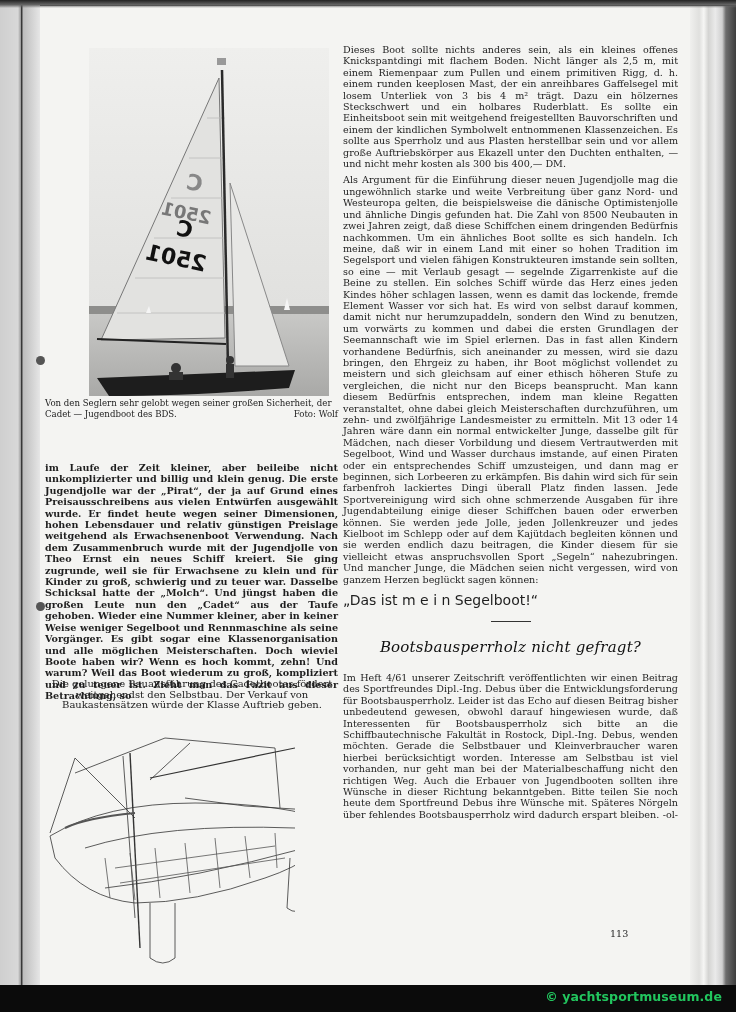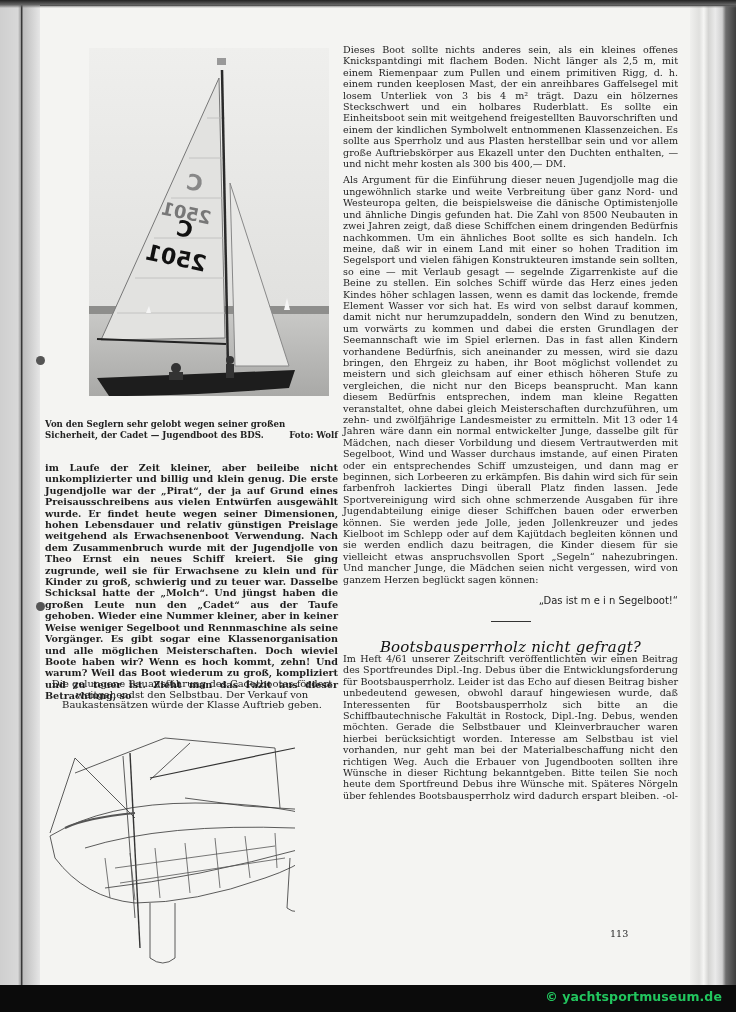--- a/index.html
+++ b/index.html
@@ -12,28 +12,28 @@
   .top-shadow { position:absolute; left:0; top:0; width:736px; height:8px; background:linear-gradient(#222,#666 60%,transparent); }
   .bottom-bar { position:absolute; left:0; top:985px; width:736px; height:27px; background:#0b0b0b; }
   .watermark { position:absolute; right:14px; top:989px; color:#22c55e; font-family:"DejaVu Sans",sans-serif; font-weight:bold; font-size:12.5px; letter-spacing:0.1px; }
 
   .col { position:absolute; font-size:9.6px; line-height:11.4px; color:#1e1e1e; text-align:justify; }
   .col p { margin:0 0 5px 0; }
   .left-col { left:45px; width:293px; }
   .right-col { left:343px; width:335px; }
 
   .photo { position:absolute; left:89px; top:48px; width:240px; height:348px; background:#e9e9e7; overflow:hidden; }
-  .caption1 { position:absolute; left:45px; top:419px; width:293px; font-size:8.6px; line-height:10.5px; color:#222;font-weight:bold; }
+  .caption1 { position:absolute; left:45px; top:398px; width:293px; font-size:8.6px; line-height:10.5px; color:#222; }
   .caption1 .credit { float:right; }
   .caption2 { position:absolute; left:48px; top:679px; width:288px; font-size:10px; line-height:10.5px; color:#222; text-align:center; }
   .drawing { position:absolute; left:45px; top:718px; width:250px; height:252px; }
   .body-left { top:462px;font-weight:bold; }
-  .quote { text-align:right; font-family:"DejaVu Sans",sans-serif; font-size:10px; margin:10px 0 8px 0; }
+  .quote { text-align:left; font-family:"DejaVu Sans",sans-serif; font-size:14px; margin:10px 0 8px 0; }
   .divider { width:40px; height:0; border-top:1px solid #333; margin:14px auto 20px auto; }
-  .heading { font-family:"DejaVu Serif",serif; font-style:italic; font-size:15px; text-align:center; margin:0 0 0 0; color:#111; letter-spacing:0.2px;}
+  .heading { font-family:"DejaVu Serif",serif; font-style:italic; font-size:15px; text-align:center; margin:0 0 19px 0; color:#111; letter-spacing:0.2px;}
   .sig { float:right; }
   .pagenum { position:absolute; left:610px; top:928px; font-size:9.6px; color:#222; }
   .margin-mark { position:absolute; left:36px; width:9px; height:9px; border-radius:50%; background:#555; }
 </style>
 </head>
 <body>
 
 <div class="spine-left"></div>
 <div class="page"></div>
 <div class="page-edge"></div>

